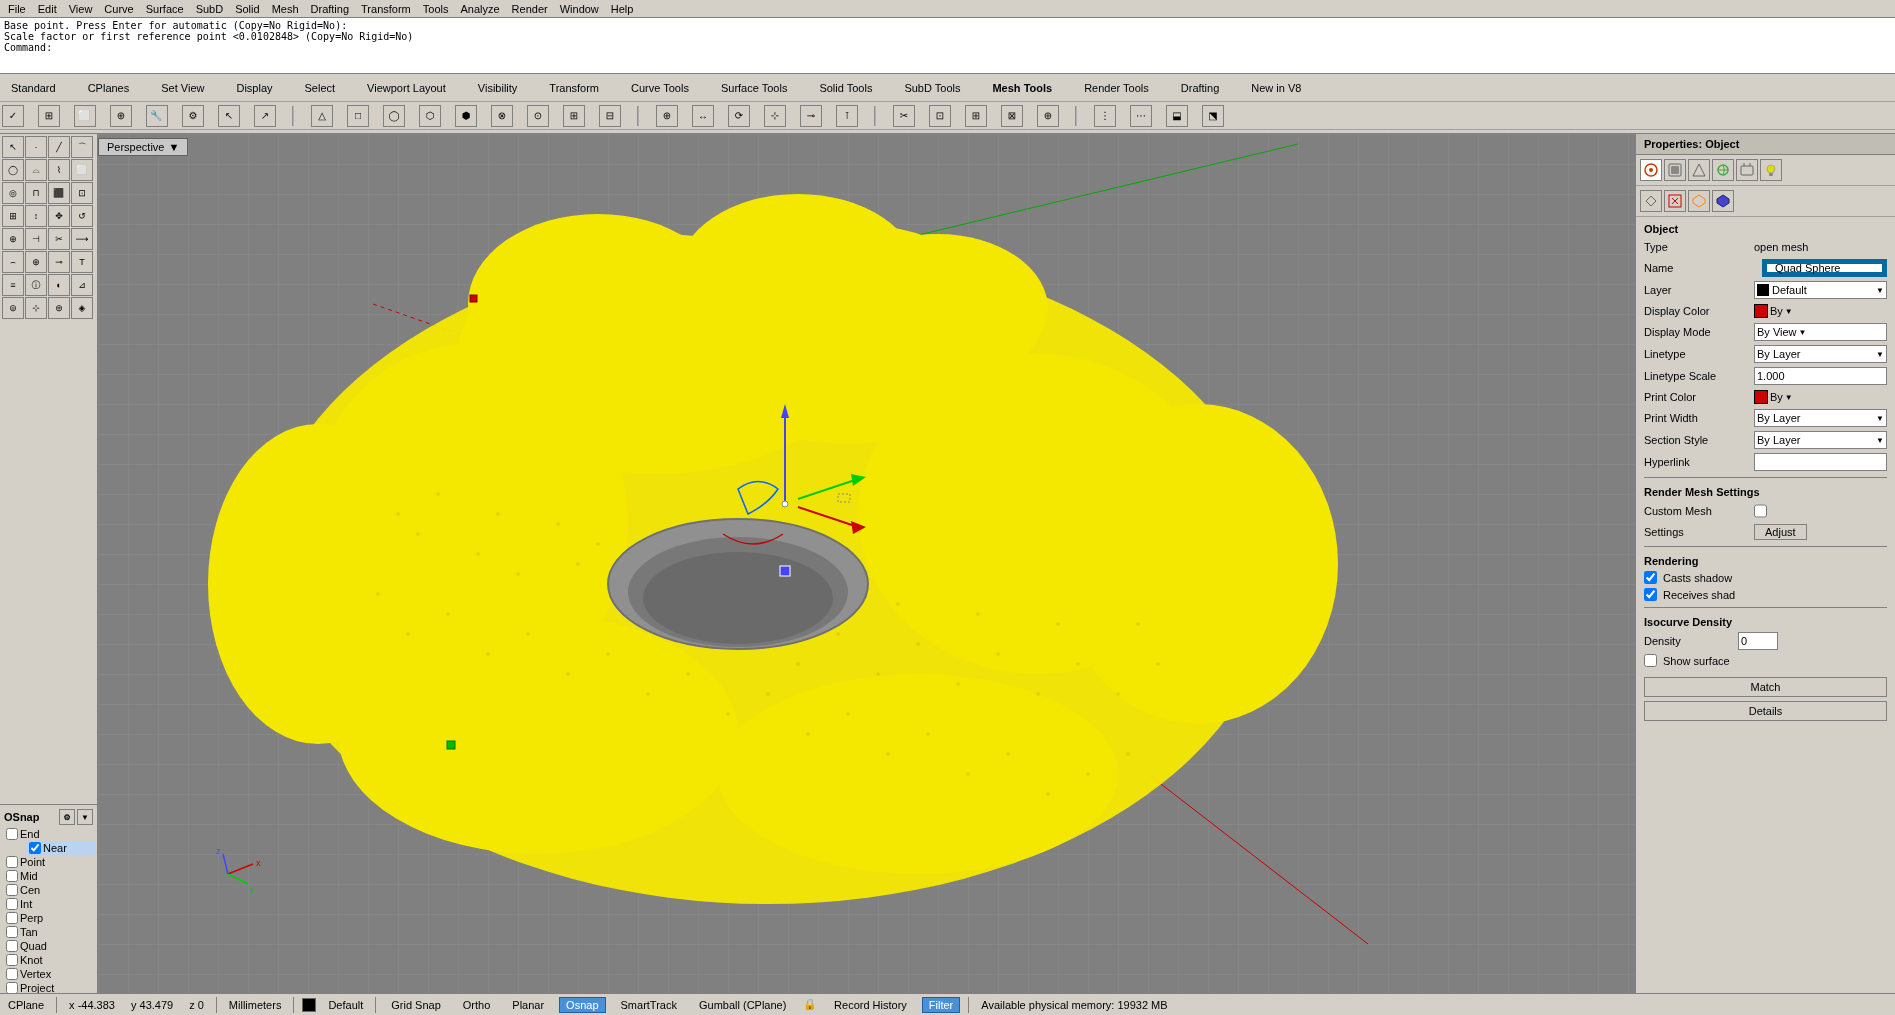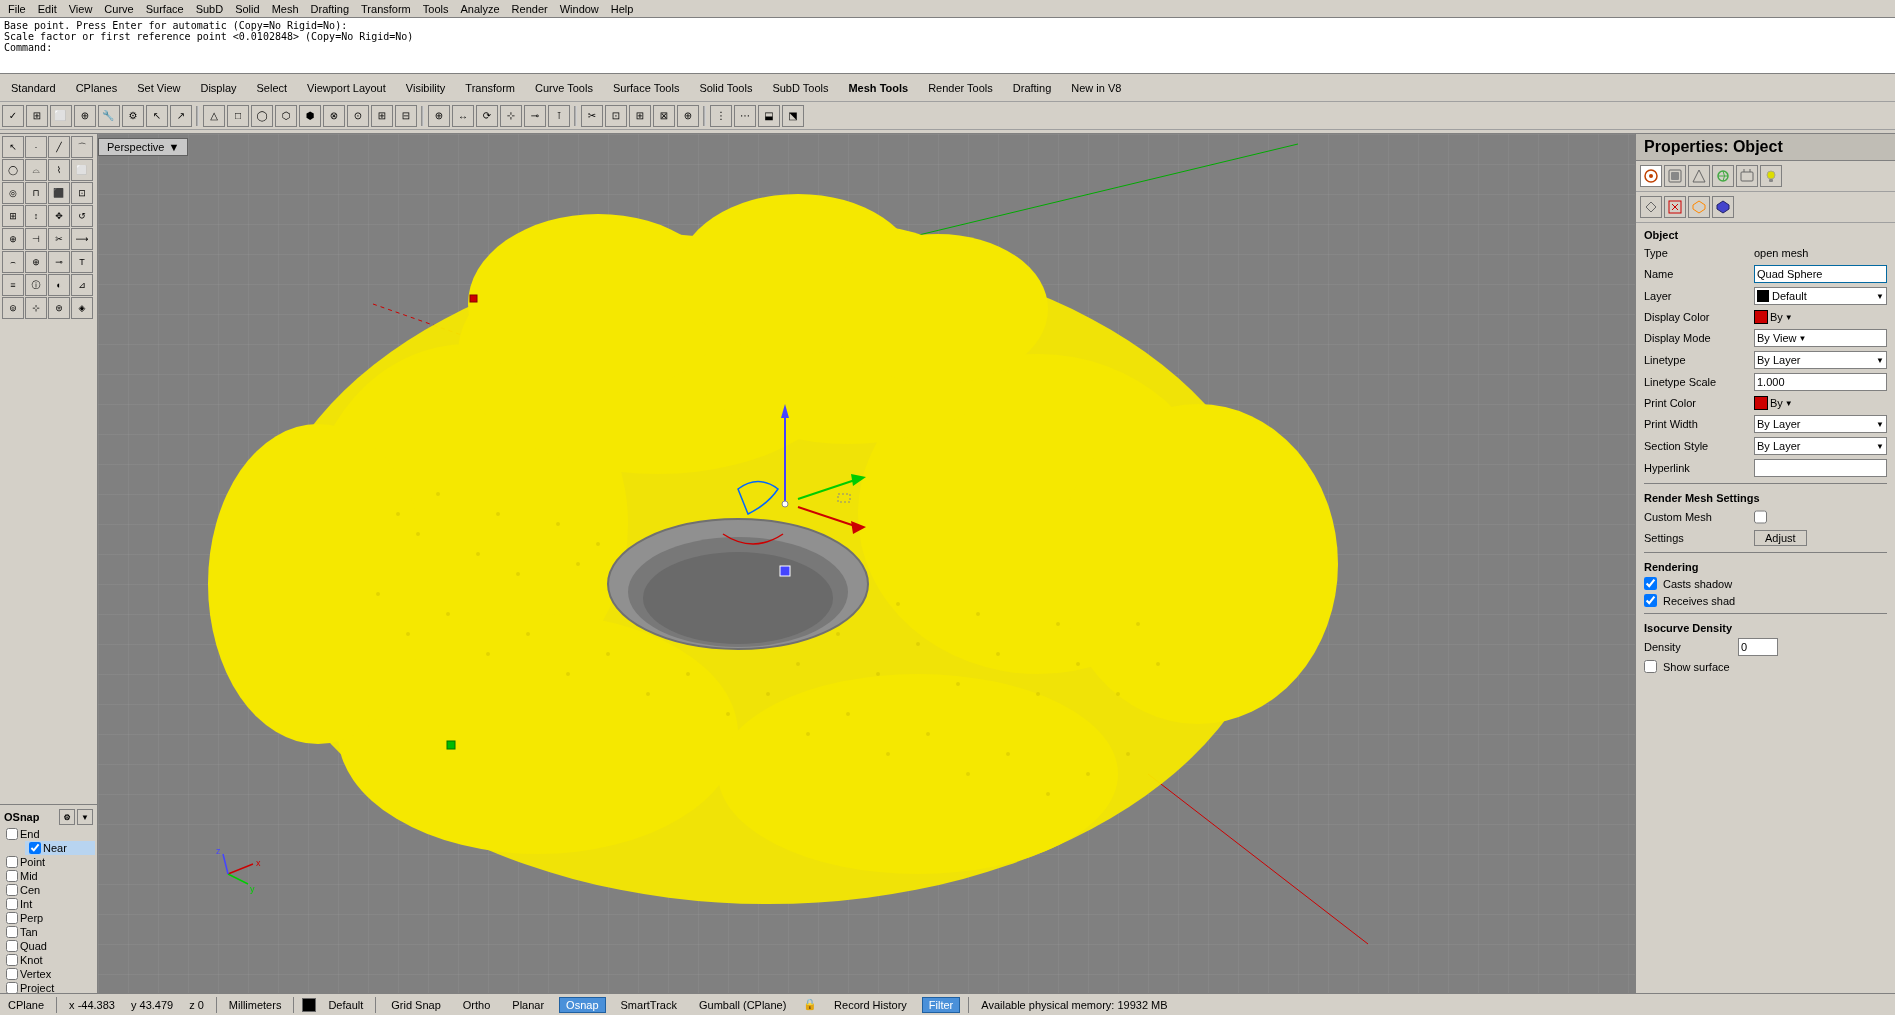--- a/index.html
+++ b/index.html
@@ -7,21 +7,21 @@
 
     
     #menu-bar { height: 18px; background: #d4d0c8; display: flex; align-items: center; padding: 0 2px; border-bottom: 1px solid #808080; }
     .menu-item { padding: 0 6px; cursor: pointer; font-size: 11px; }
 
     
     #command-area { height: 56px; background: #fff; border-bottom: 1px solid #808080; padding: 2px 4px; font-size: 10px; font-family: monospace; }
 
     
     #toolbar-area { height: 60px; background: #d4d0c8; border-bottom: 1px solid #808080; display: flex; flex-direction: column; }
-    .toolbar-row { height: 28px; display: flex; align-items: center; padding: 1px 2px; gap: 2px; border-bottom: 1px solid #a0a0a0; }
+    .toolbar-row { height: 28px; display: flex; align-items: center; padding: 1px 2px; gap: 14px; border-bottom: 1px solid #a0a0a0; }
     .toolbar-tab { padding: 2px 8px; font-size: 11px; cursor: pointer; background: #d4d0c8; border: 1px solid transparent; }
     .toolbar-btn { width: 22px; height: 22px; background: #d4d0c8; border: 1px solid #808080; display: flex; align-items: center; justify-content: center; cursor: pointer; font-size: 10px; }
     .separator { width: 3px; height: 20px; background: linear-gradient(to right, #808080, #e0e0e0); margin: 0 2px; }
 
     
     #main { display: flex; width: 1895px; height: 877px; }
 
     
     #left-panel { width: 98px; height: 877px; background: #d4d0c8; border-right: 1px solid #808080; display: flex; flex-direction: column; }
     .left-tools { display: flex; flex-wrap: wrap; padding: 2px; gap: 1px; }
@@ -41,21 +41,21 @@
 
     
     #canvas-3d { width: 100%; height: 100%; position: relative; background: #808080; }
     .grid-bg { position: absolute; inset: 0; background-image: 
       linear-gradient(rgba(150,150,150,0.3) 1px, transparent 1px),
       linear-gradient(90deg, rgba(150,150,150,0.3) 1px, transparent 1px);
       background-size: 30px 30px; }
 
     
     #right-panel { width: 260px; height: 877px; background: #d4d0c8; border-left: 1px solid #808080; overflow-y: auto; }
-    #properties-header { background: #c0bdb5; padding: 4px 8px; font-size: 16px; font-weight: bold; border-bottom: 1px solid #808080; }
+    #properties-header { background: #c0bdb5; padding: 4px 8px; font-size: 11px; font-weight: bold; border-bottom: 1px solid #808080; }
     .prop-icons-row { display: flex; gap: 2px; padding: 4px; border-bottom: 1px solid #a0a0a0; }
     .prop-icon { width: 22px; height: 22px; border: 1px solid #808080; display: flex; align-items: center; justify-content: center; cursor: pointer; font-size: 10px; }
     .prop-icon.active { background: #fff; }
 
     #object-section { padding: 4px 0; }
     .section-header { font-size: 11px; font-weight: bold; padding: 2px 8px; }
     .prop-row { display: flex; align-items: center; padding: 2px 8px; min-height: 20px; }
     .prop-label { width: 110px; font-size: 11px; color: #000; flex-shrink: 0; }
     .prop-value { flex: 1; font-size: 11px; color: #000; display: flex; align-items: center; gap: 2px; }
     .prop-value input, .prop-value select { font-size: 11px; background: #fff; border: 1px solid #808080; padding: 0 2px; height: 18px; }
@@ -479,21 +479,21 @@
     <div id="object-section">
       <div class="section-header">Object</div>
 
       <div class="prop-row">
         <div class="prop-label">Type</div>
         <div class="prop-value">open mesh</div>
       </div>
 
       <div class="prop-row">
         <div class="prop-label">Name</div>
-        <div class="prop-value" style="background:#fff;border:1px solid #0369a1;padding:0 2px;height:18px;flex:1;">Quad Sphere</div>
+        <div class="prop-value" style="background:#fff;border:5px solid #0369a1;padding:0 8px;height:18px;flex:1;margin-left:8px;">Quad Sphere</div>
       </div>
 
       <div class="prop-row">
         <div class="prop-label">Layer</div>
         <div class="prop-value" style="background:#fff;border:1px solid #808080;padding:0 2px;height:18px;flex:1;display:flex;align-items:center;justify-content:space-between;">
           <span style="display:flex;align-items:center;gap:3px;">
             <span style="width:12px;height:12px;background:#000;display:inline-block;"></span>
             <span>Default</span>
           </span>
           <span style="font-size:8px;">▼</span>
@@ -596,20 +596,24 @@
       <div class="density-row">
         <div class="density-label">Density</div>
         <input type="text" class="density-input" value="0" style="">
       </div>
 
       <div class="checkbox-row">
         <input type="checkbox" style="">
         <label>Show surface</label>
       </div>
 
+      <div style="text-align:center;margin-top:8px;">
+        <button class="match-btn">Match</button>
+        <button class="details-btn">Details</button>
+      </div>
     </div>
   </div>
 </div>
 
 <div id="status-bar">
   <span class="status-item">CPlane</span>
   <div class="status-separator"></div>
   <span class="status-item">x  -44.383</span>
   <span class="status-item">y  43.479</span>
   <span class="status-item">z  0</span>

